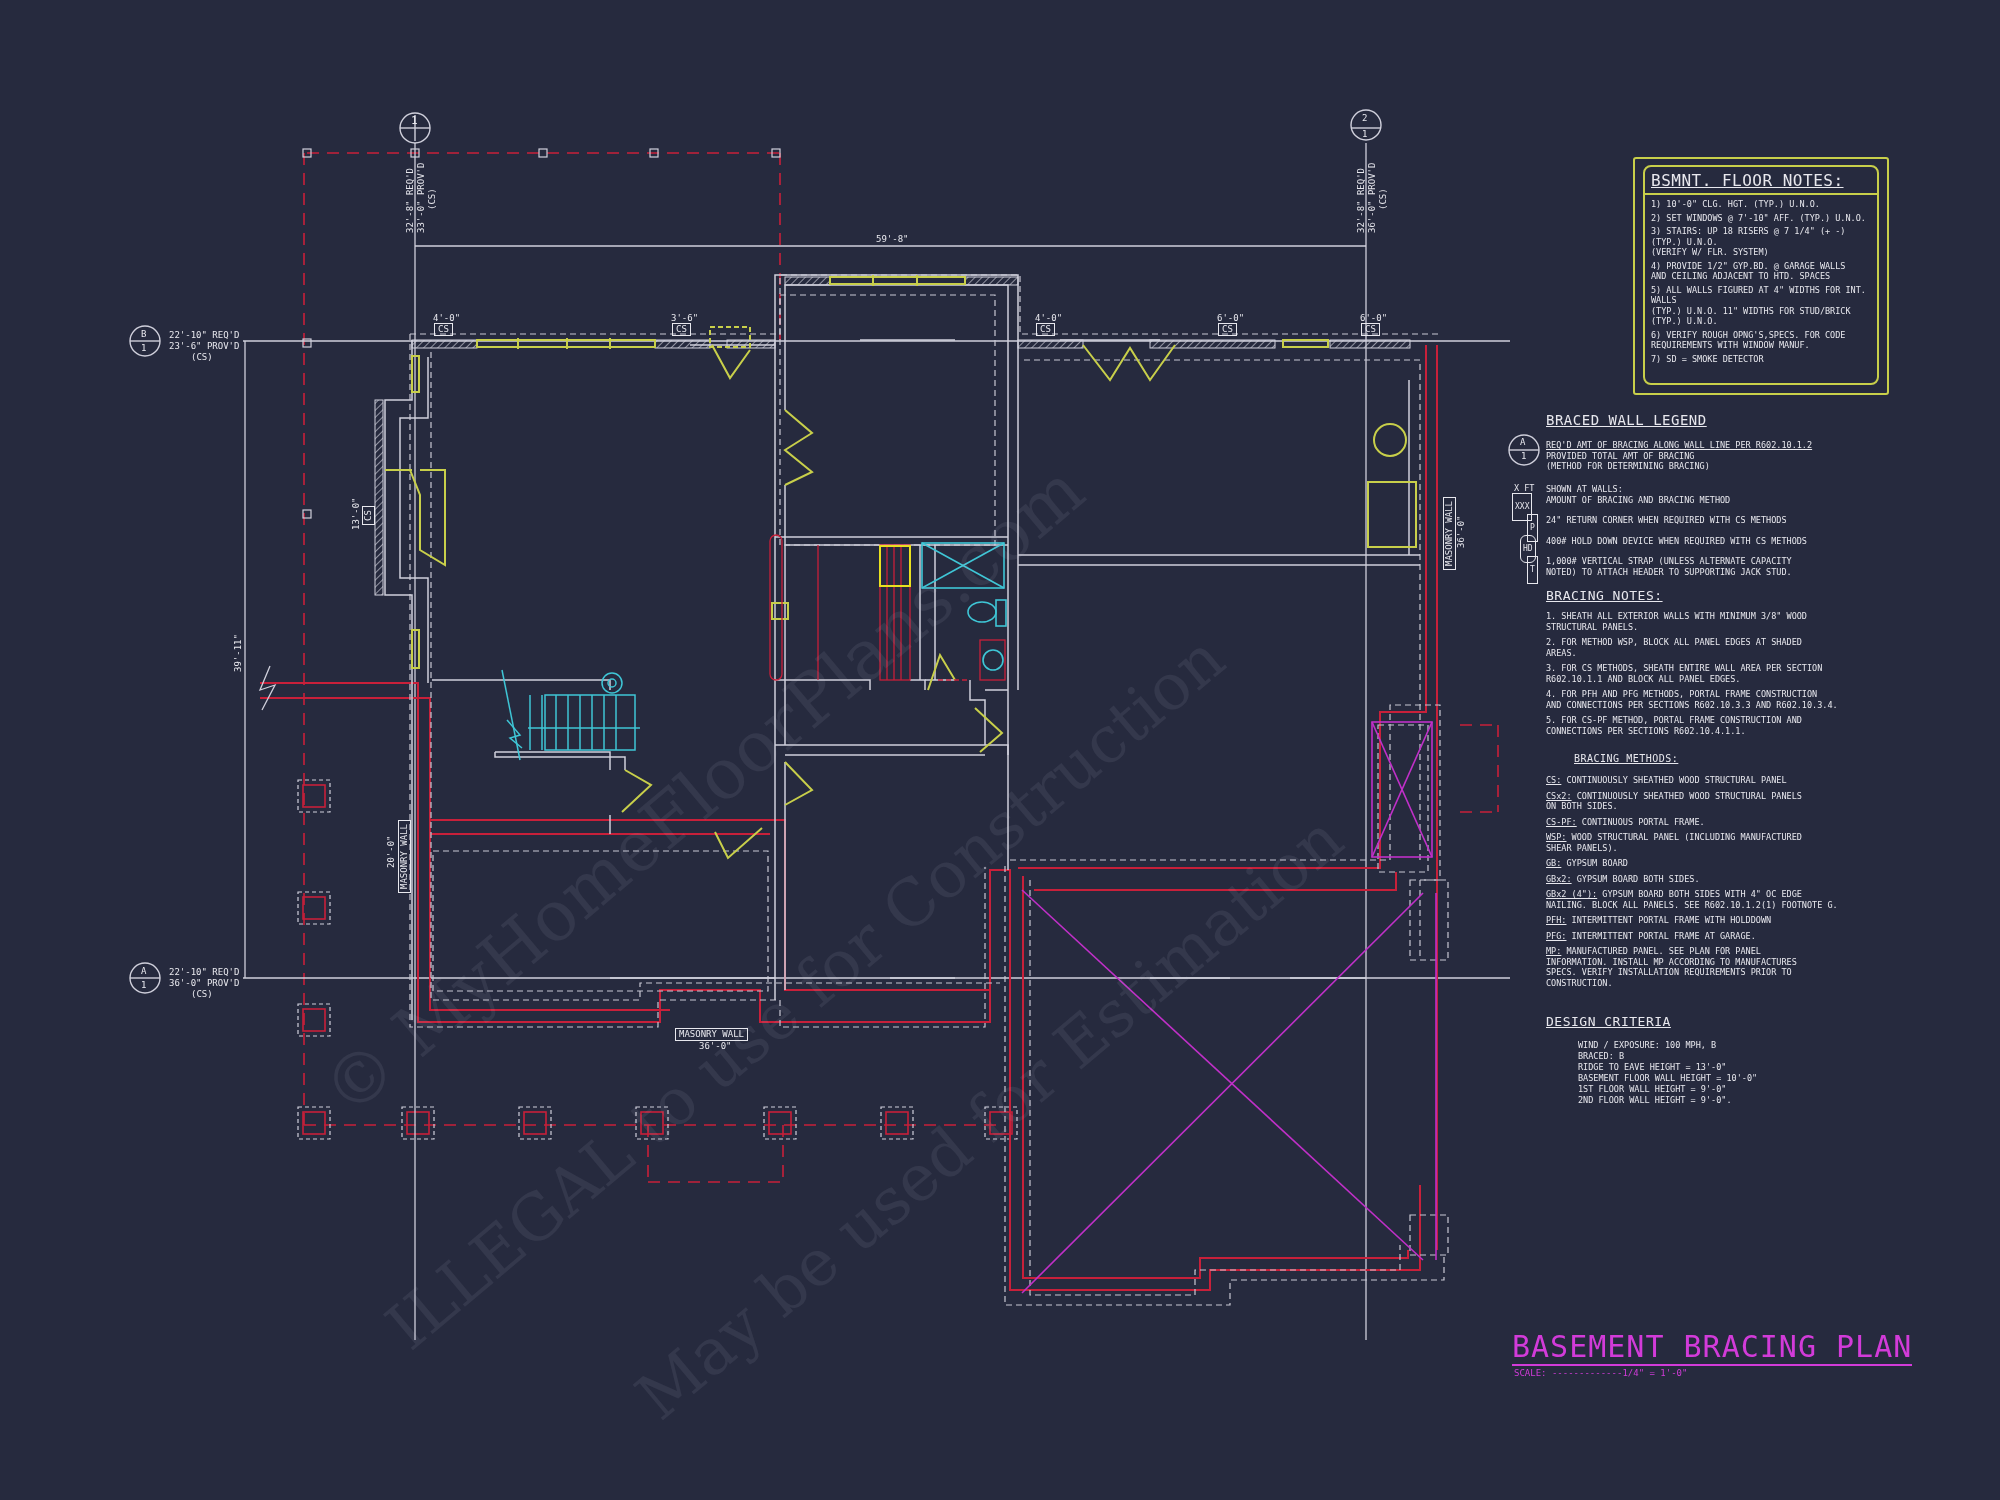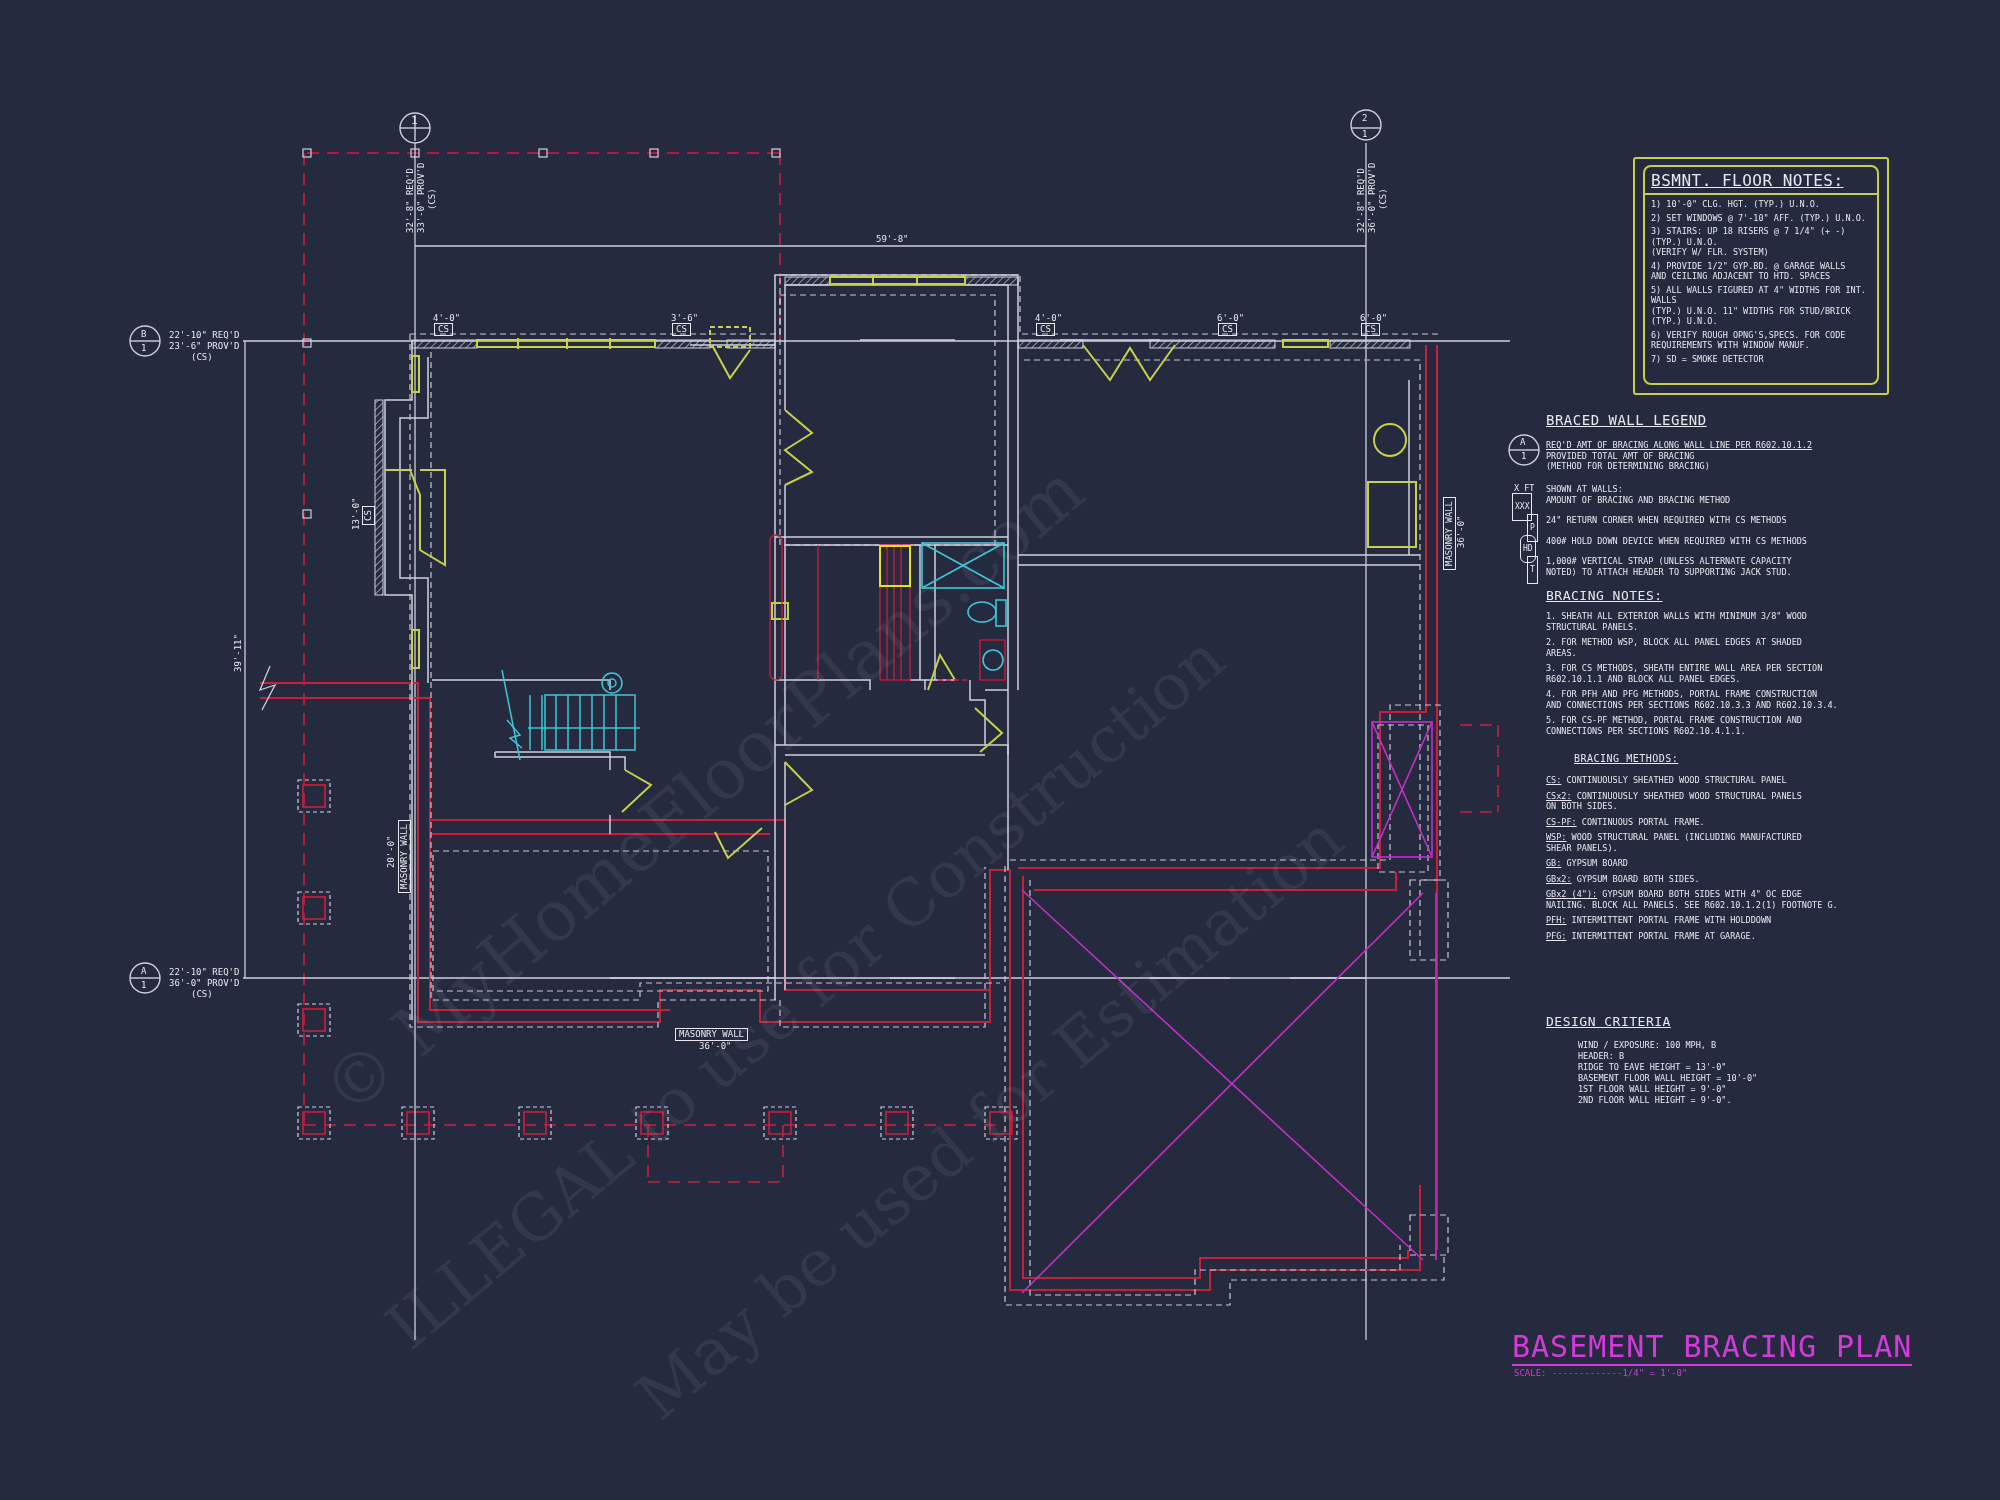--- a/index.html
+++ b/index.html
@@ -375,26 +375,30 @@
 ON BOTH SIDES.</span></p>
   <p><span class="u">CS-PF:</span><span> CONTINUOUS PORTAL FRAME.</span></p>
   <p><span class="u">WSP:</span><span> WOOD STRUCTURAL PANEL (INCLUDING MANUFACTURED
 SHEAR PANELS).</span></p>
   <p><span class="u">GB:</span><span> GYPSUM BOARD</span></p>
   <p><span class="u">GBx2:</span><span> GYPSUM BOARD BOTH SIDES.</span></p>
   <p><span class="u">GBx2 (4"):</span><span> GYPSUM BOARD BOTH SIDES WITH 4" OC EDGE
 NAILING. BLOCK ALL PANELS. SEE R602.10.1.2(1) FOOTNOTE G.</span></p>
   <p><span class="u">PFH:</span><span> INTERMITTENT PORTAL FRAME WITH HOLDDOWN</span></p>
   <p><span class="u">PFG:</span><span> INTERMITTENT PORTAL FRAME AT GARAGE.</span></p>
+  <p><span class="u">MP:</span><span> MANUFACTURED PANEL. SEE PLAN FOR PANEL
+INFORMATION. INSTALL MP ACCORDING TO MANUFACTURES
+SPECS. VERIFY INSTALLATION REQUIREMENTS PRIOR TO
+CONSTRUCTION.</span></p>
 </div>
 
 <div class="sec-title cad" style="left:1546px;top:1014px;font-size:13px;">DESIGN CRITERIA</div>
 <div class="plist cad sm" style="left:1546px;top:1040px;line-height:11px;margin-left:32px;">
   <div>WIND / EXPOSURE:  100 MPH, B</div>
-  <div>HEADER:  B</div>
+  <div>BRACED:  B</div>
   <div>RIDGE TO EAVE HEIGHT = 13'-0"</div>
   <div>BASEMENT FLOOR WALL HEIGHT = 10'-0"</div>
   <div>1ST FLOOR WALL HEIGHT = 9'-0"</div>
   <div>2ND FLOOR WALL HEIGHT = 9'-0".</div>
 </div>
 
 <div class="title-main cad">BASEMENT BRACING PLAN</div>
 <div class="title-scale cad">
   <span>SCALE:</span>
   <span>-------------1/4" = 1'-0"</span>

